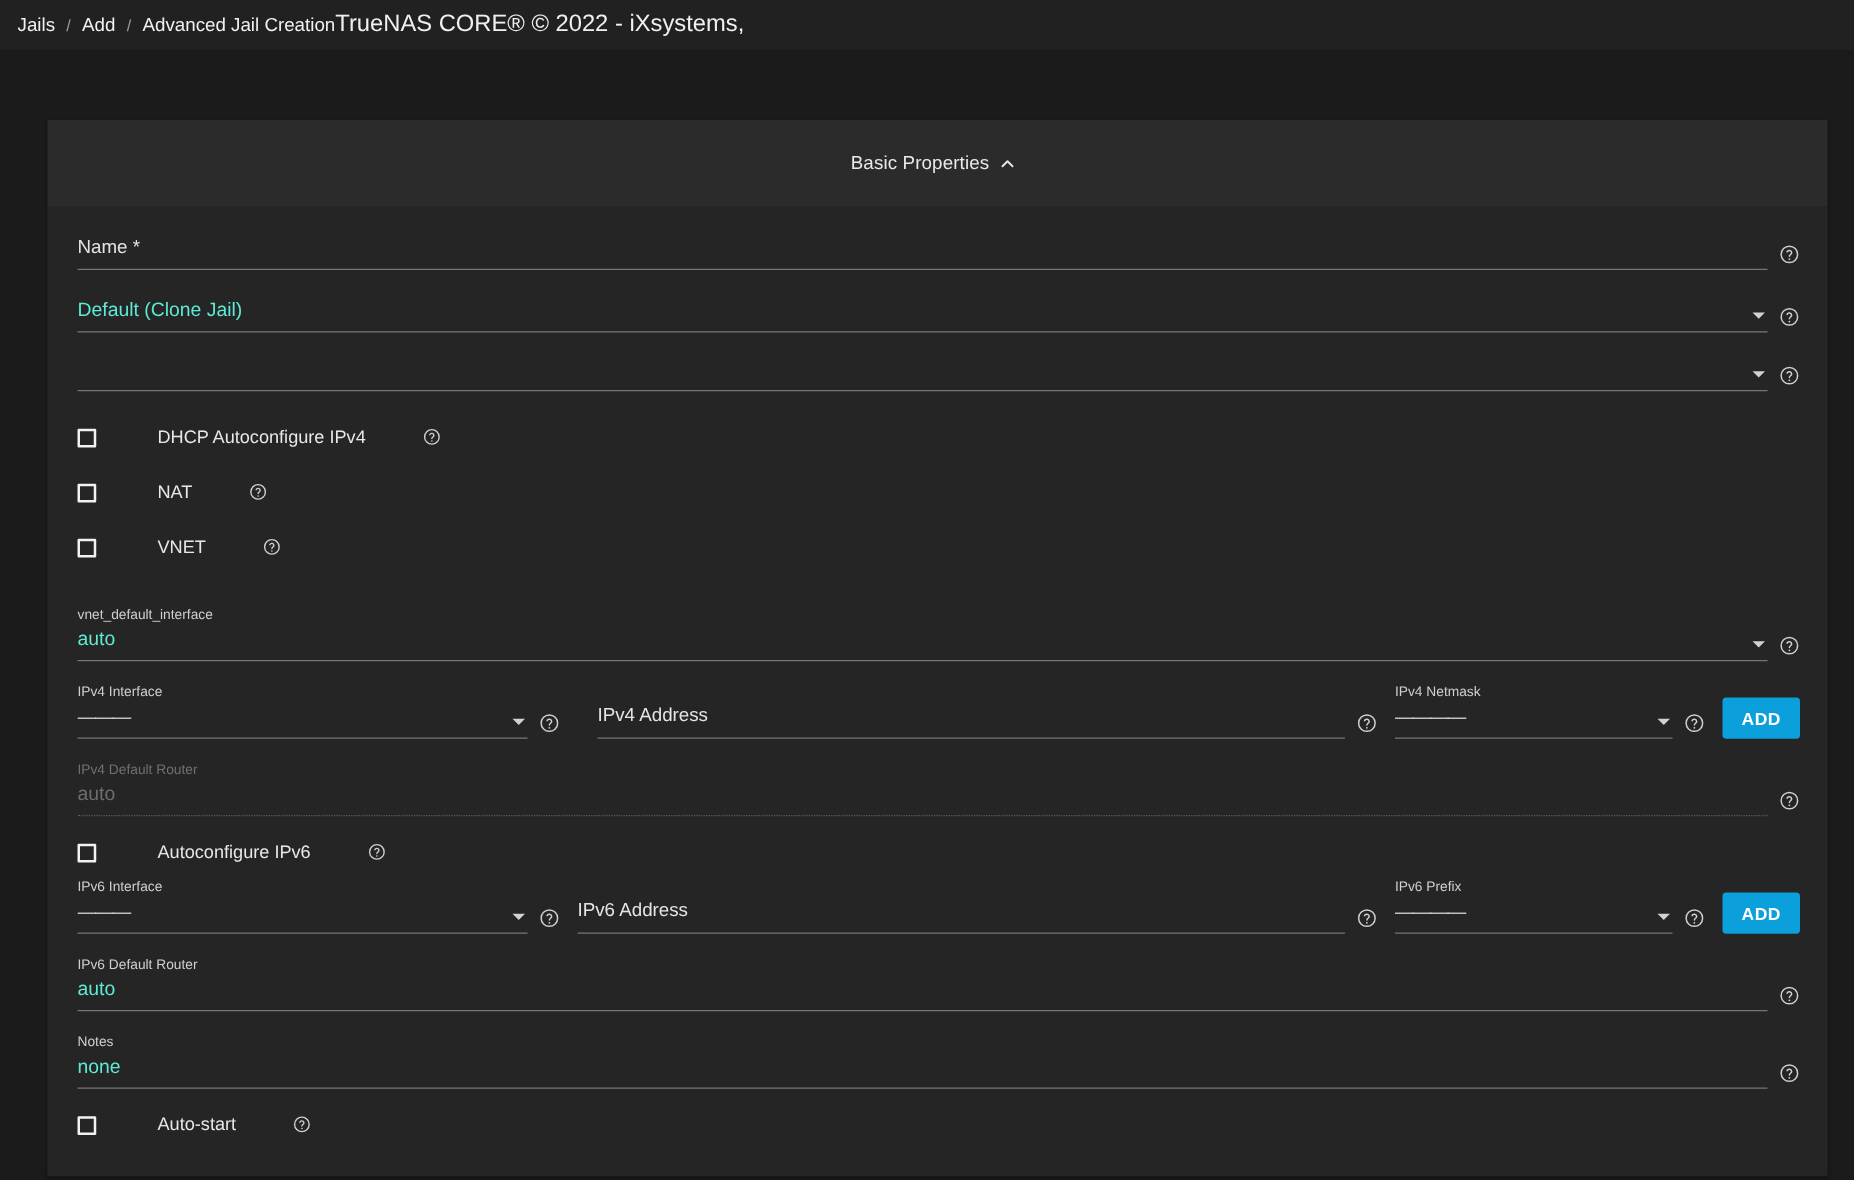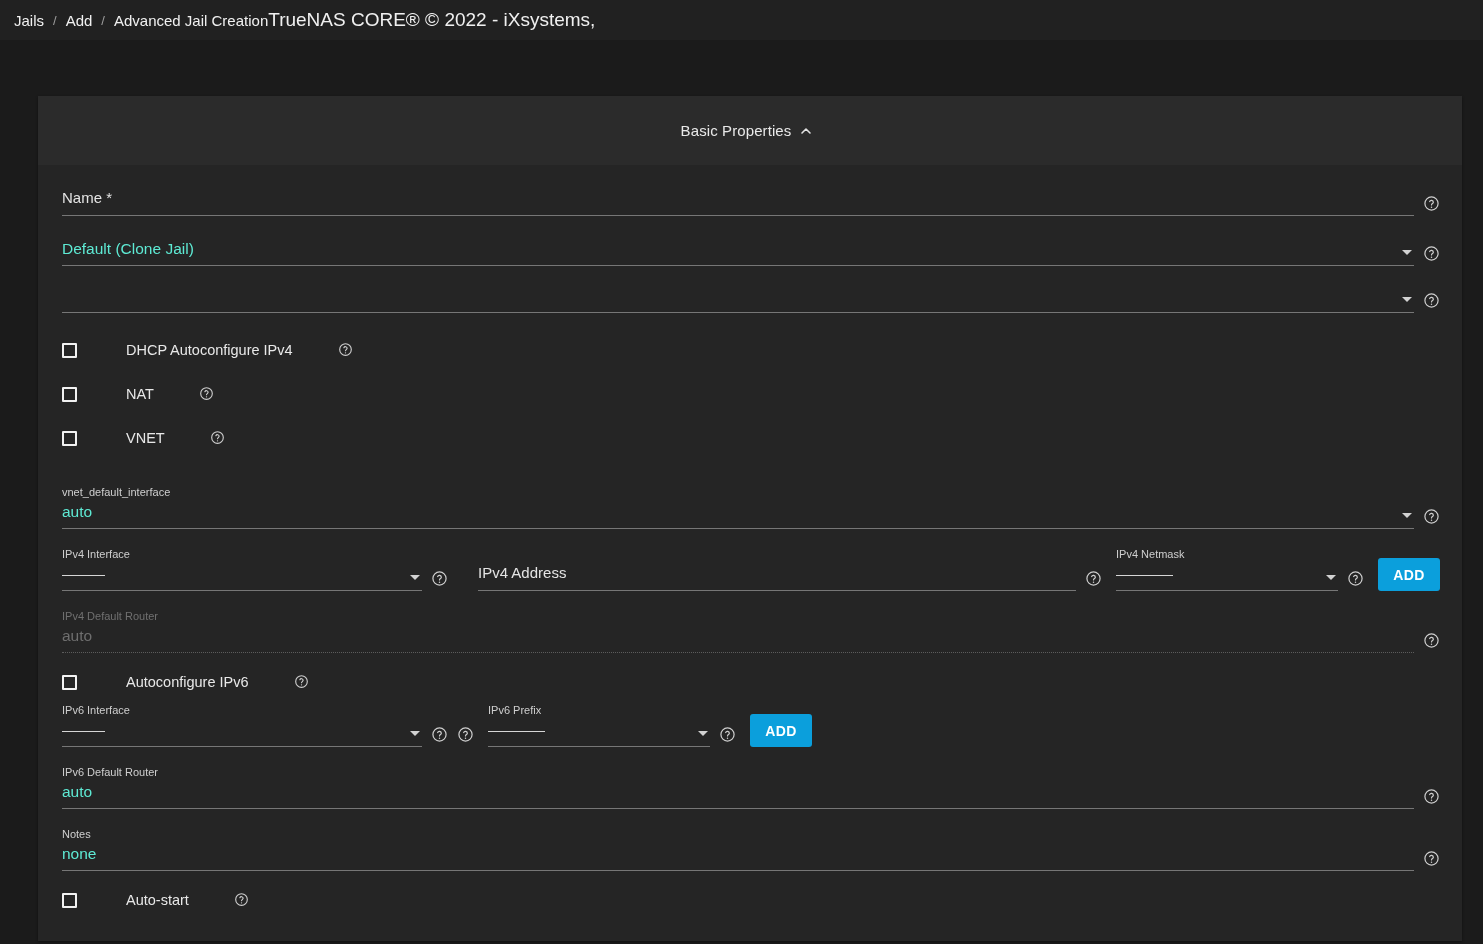--- a/index.html
+++ b/index.html
@@ -435,20 +435,23 @@
           <span class="sel-arrow"></span>
         </div>
         <span class="help-icon">
           <svg width="17" height="17" viewBox="0 0 24 24" fill="none" stroke="#cfcfcf" stroke-width="1.7">
               <circle cx="12" cy="12" r="9.3"></circle>
               <path d="M9.4 9.2a2.7 2.7 0 0 1 5.2 .9c0 1.8-2.6 2.2-2.6 3.9" stroke-linecap="round"></path>
               <circle cx="12" cy="17.3" r="1.05" fill="#cfcfcf" stroke="none"></circle>
             </svg>
         </span>
 
+        <div class="mat-field" style="margin-left:14px">
+          <span class="f-bigLabel">IPv6 Address</span>
+        </div>
         <span class="help-icon">
           <svg width="17" height="17" viewBox="0 0 24 24" fill="none" stroke="#cfcfcf" stroke-width="1.7">
               <circle cx="12" cy="12" r="9.3"></circle>
               <path d="M9.4 9.2a2.7 2.7 0 0 1 5.2 .9c0 1.8-2.6 2.2-2.6 3.9" stroke-linecap="round"></path>
               <circle cx="12" cy="17.3" r="1.05" fill="#cfcfcf" stroke="none"></circle>
             </svg>
         </span>
 
         <div class="mat-field short" style="width:222px;margin-left:14px">
           <span class="f-label">IPv6 Prefix</span>

